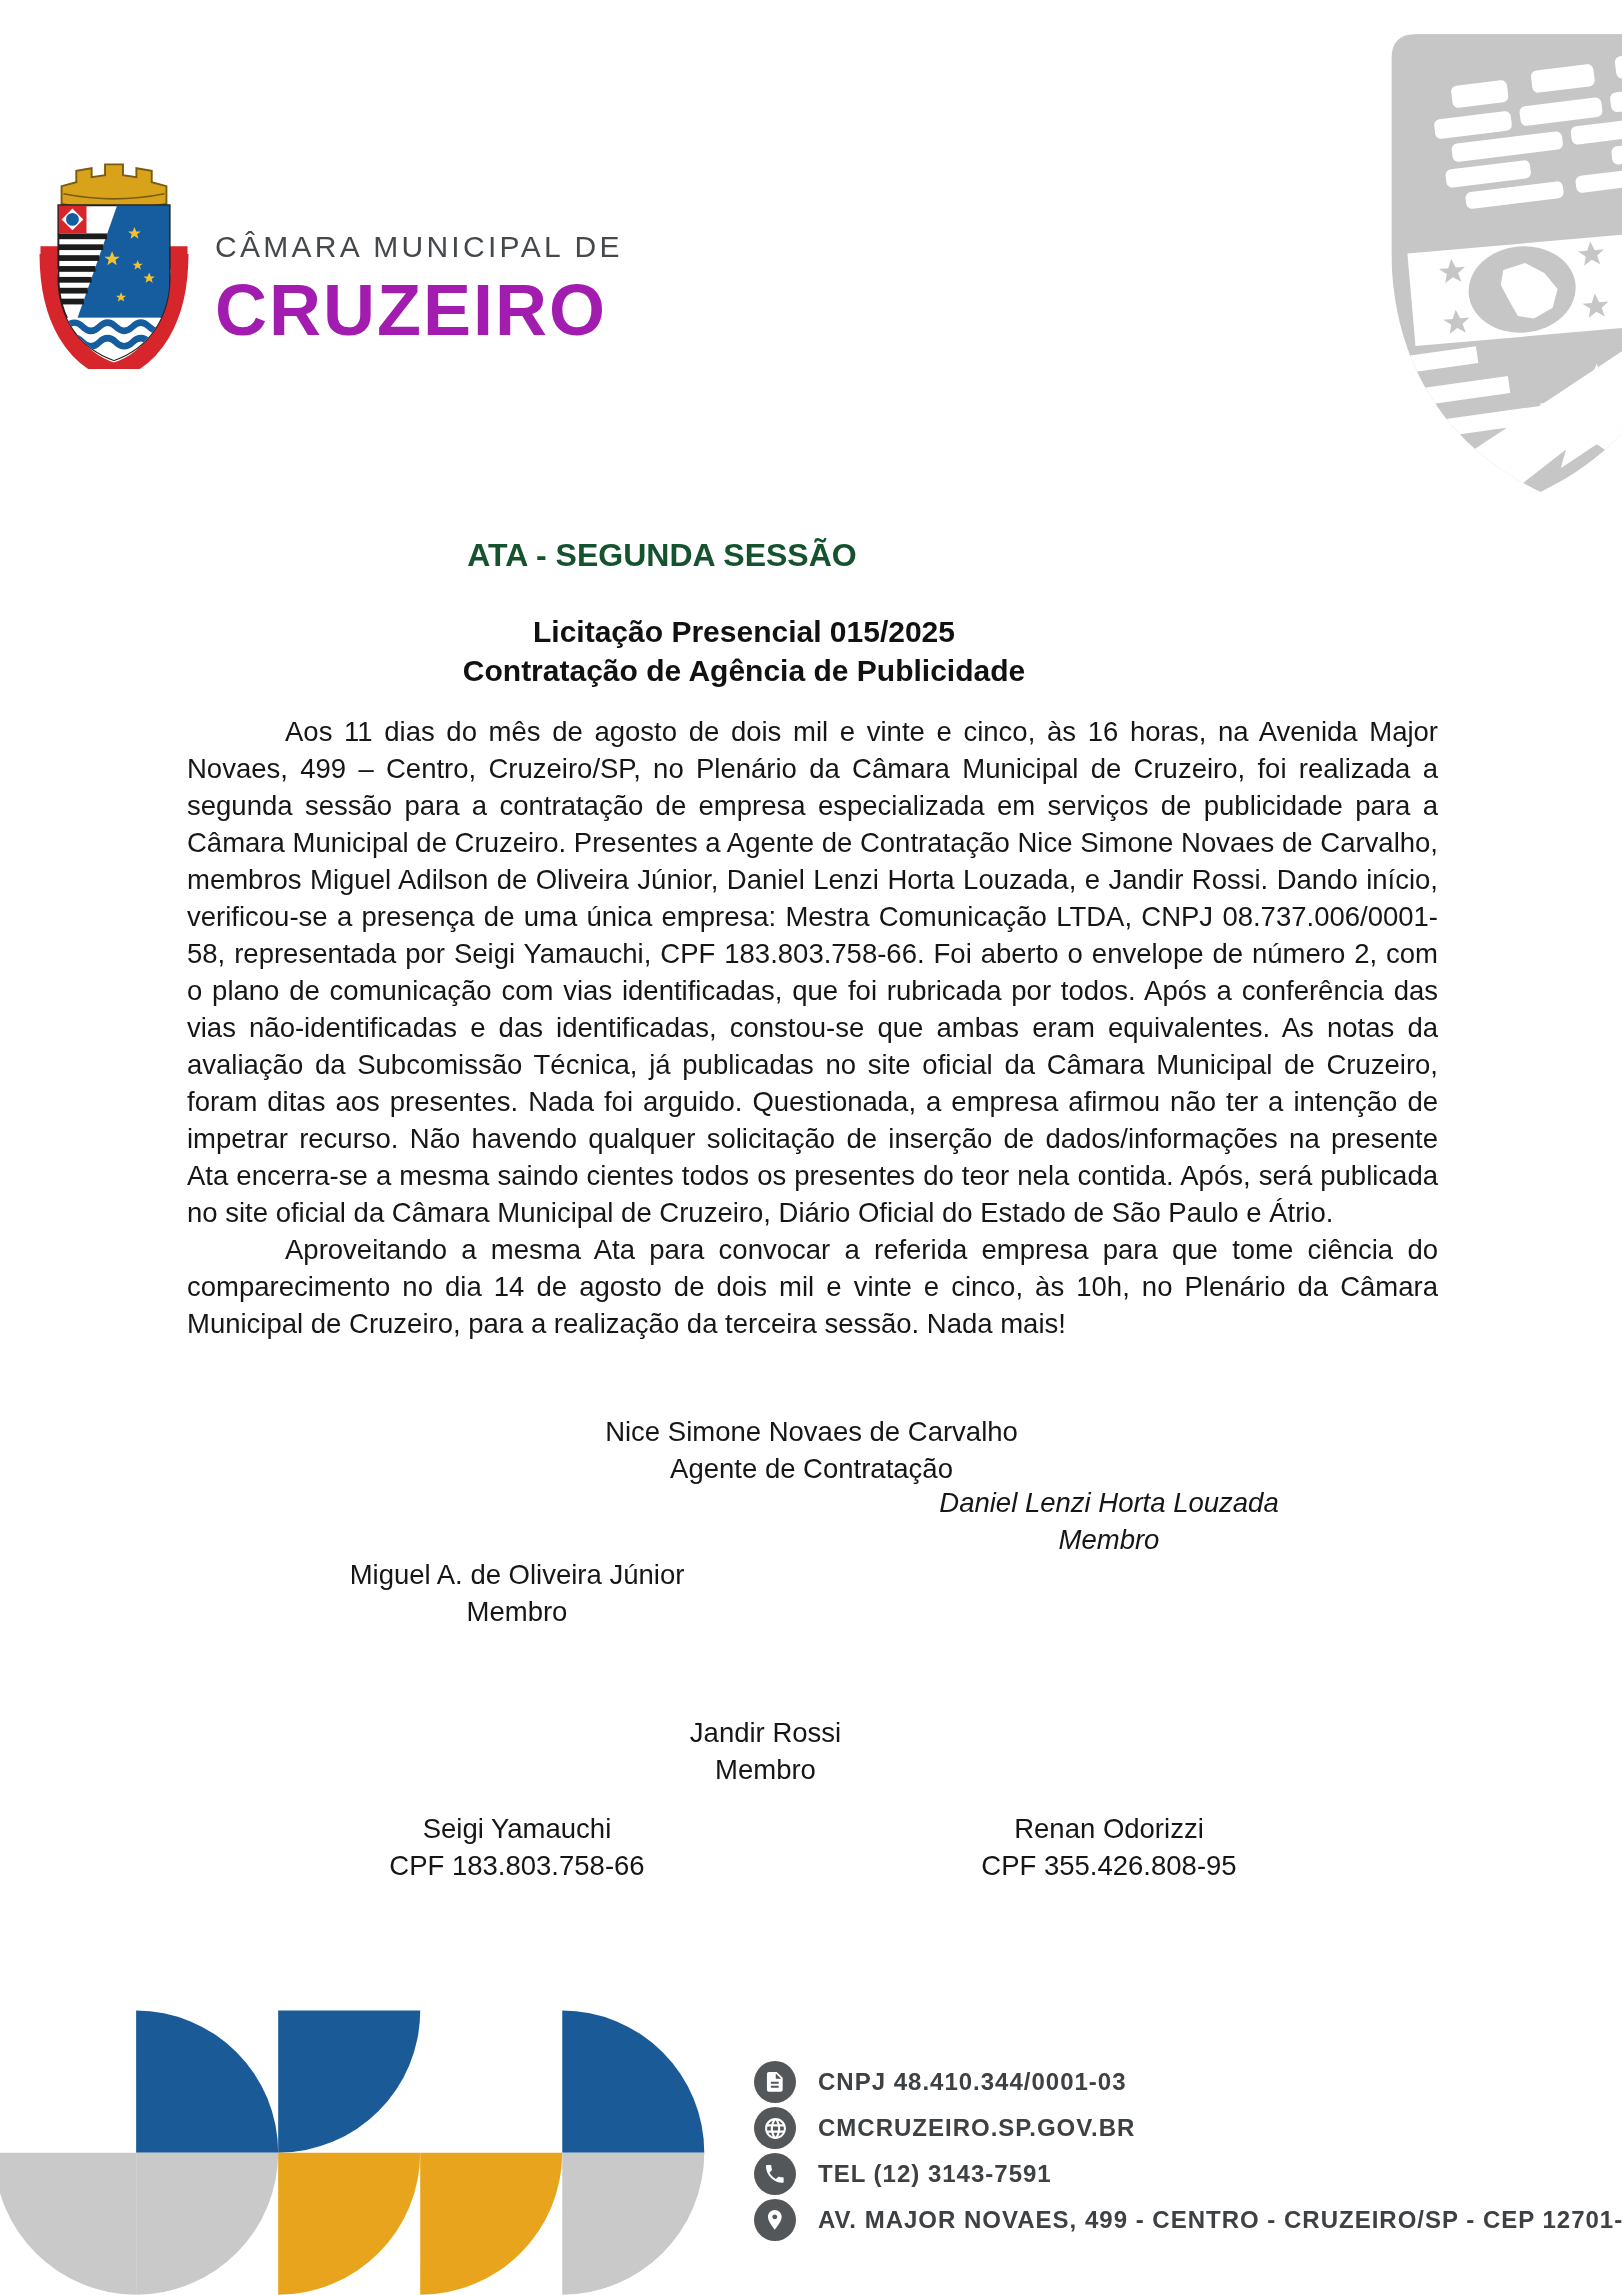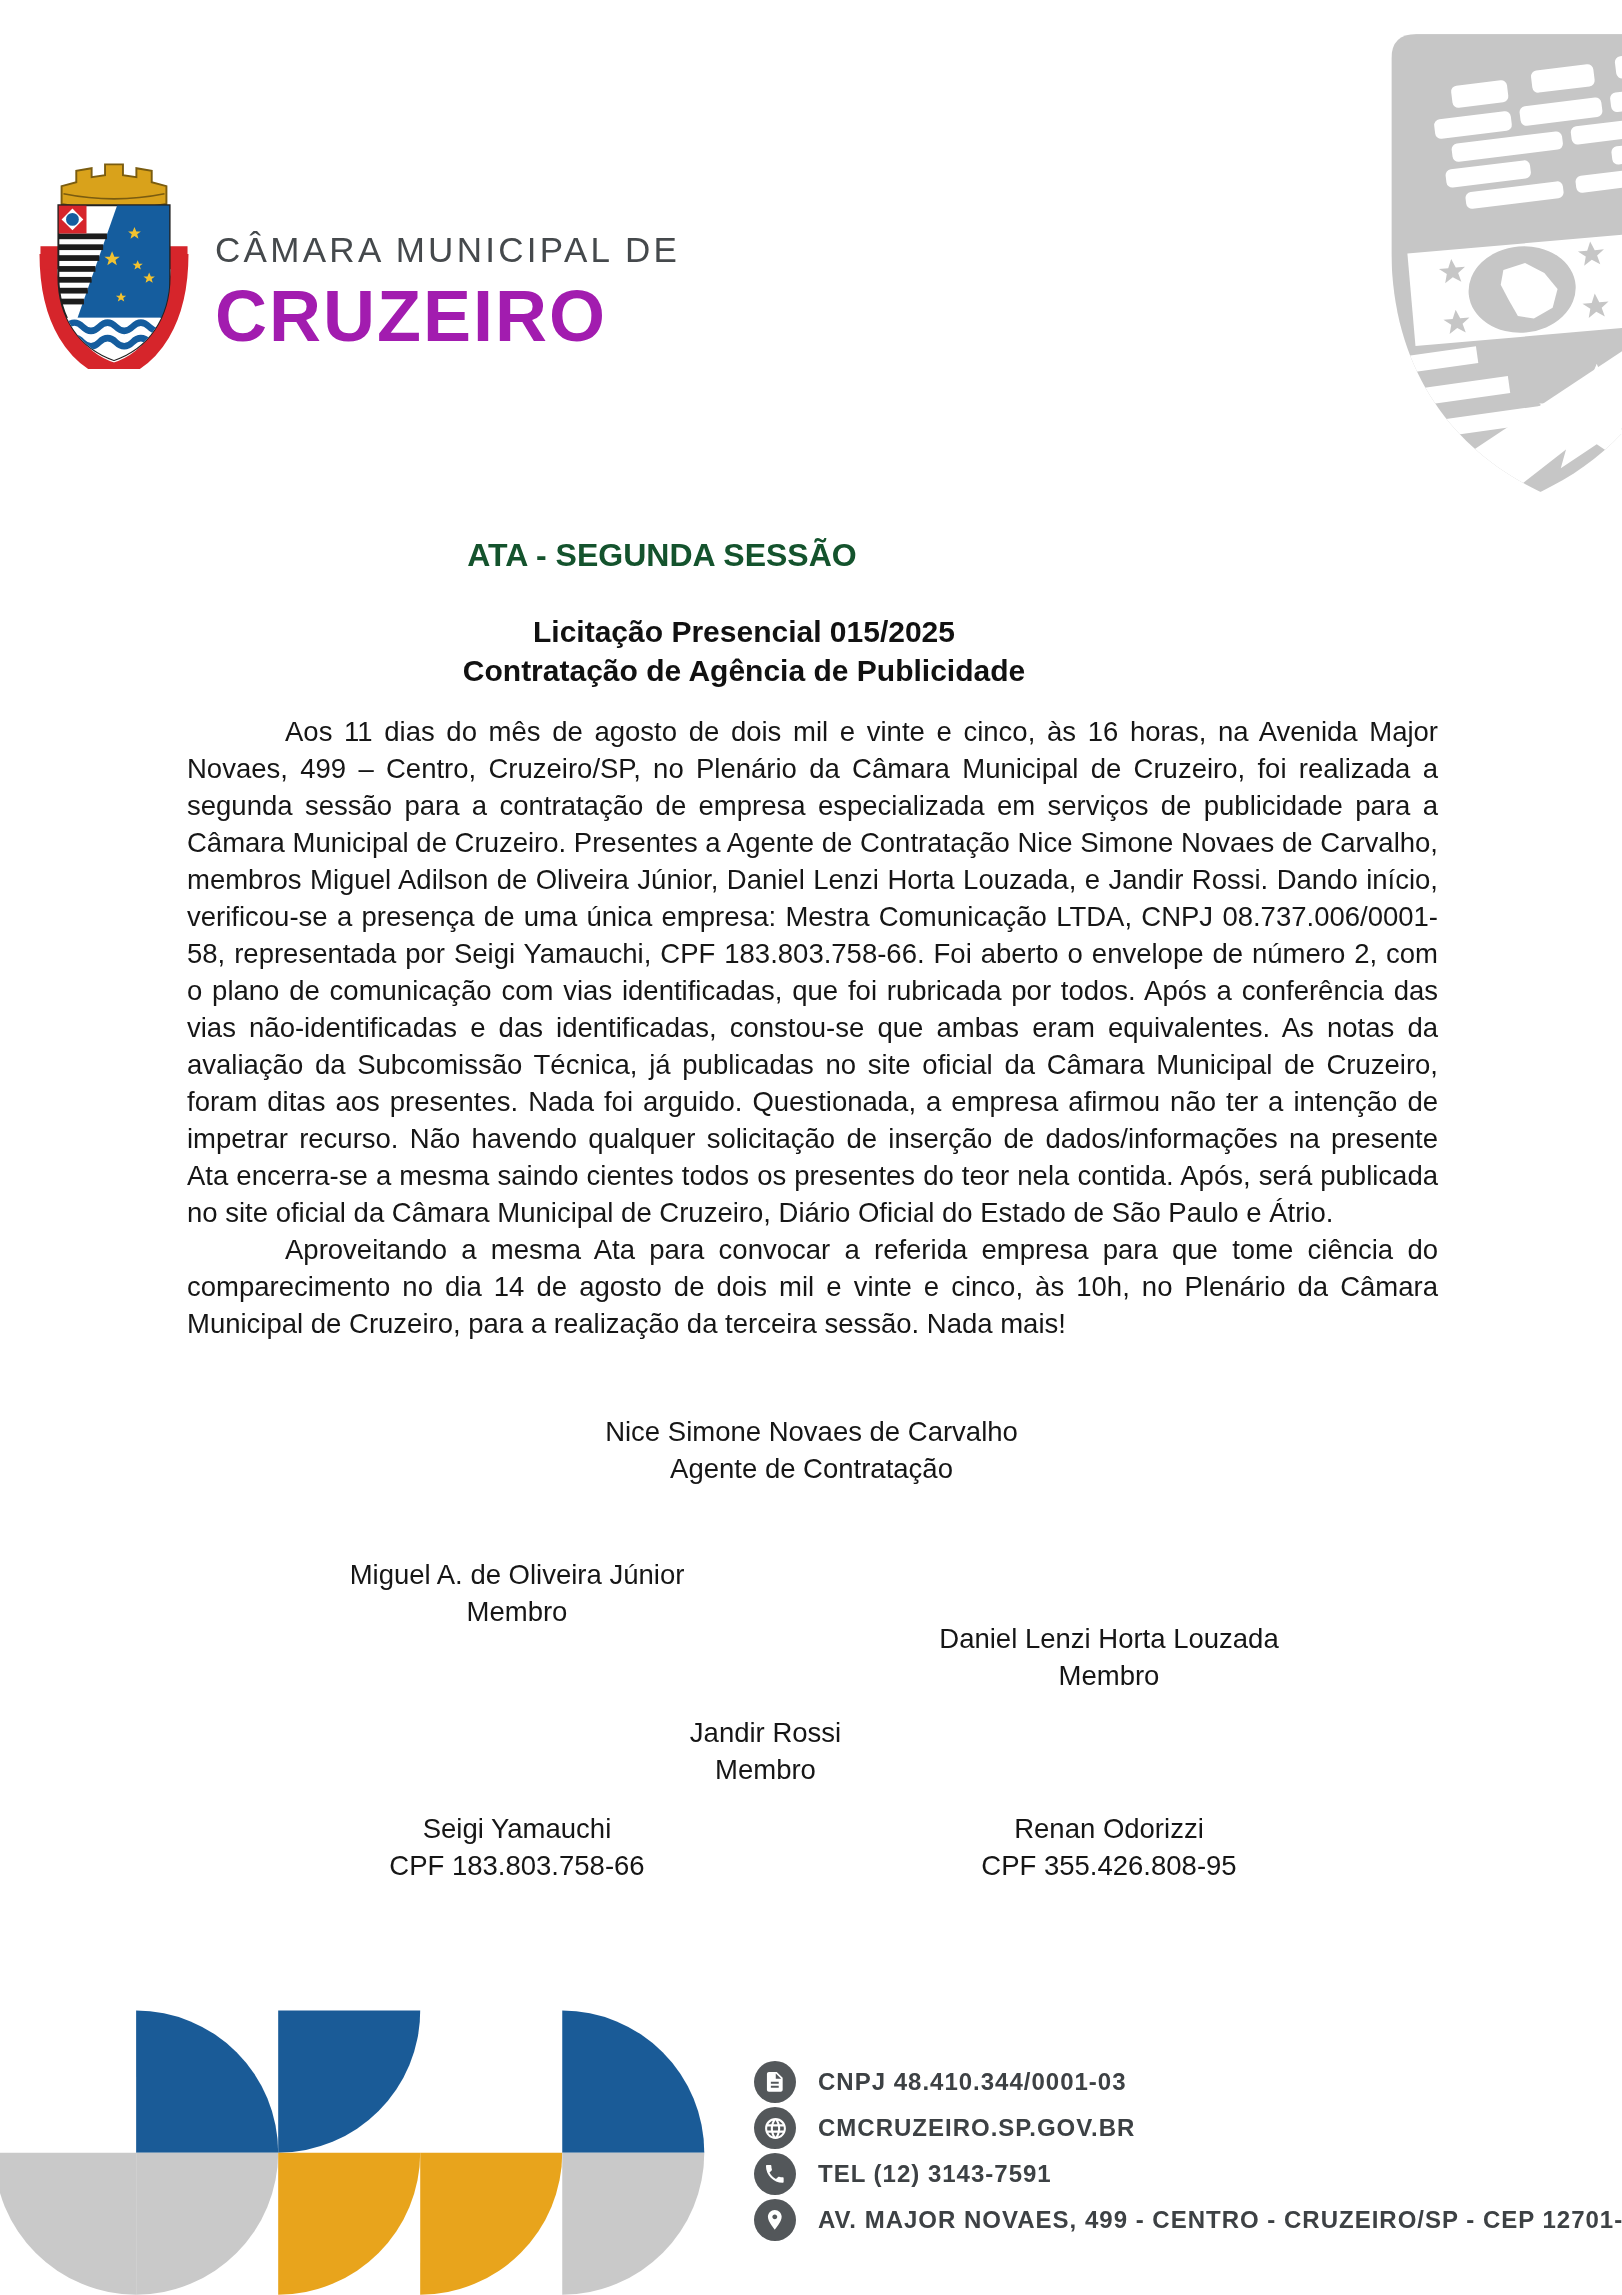--- a/index.html
+++ b/index.html
@@ -2,41 +2,41 @@
 <html style="font-size:10.5px"><head>
 <meta charset="utf-8">
 <style>
   html,body{margin:0;padding:0;background:#9a9a9a;}
   .page{position:relative;width:1623px;height:2295px;background:#ffffff;overflow:hidden;
         font-family:"Liberation Sans",sans-serif;color:#1b1b1b;margin:0 auto;}
 
   
   .crest{position:absolute;left:38px;top:158px;}
   .brand{position:absolute;left:215px;top:230px;}
-  .brand-line1{font-size:35px;letter-spacing:3.3px;color:#45494c;white-space:nowrap;}
+  .brand-line1{font-size:30px;letter-spacing:3.3px;color:#45494c;white-space:nowrap;}
   .brand-line2{font-size:72px;font-weight:700;color:#a21caf;letter-spacing:2px;margin-top:5.2px;white-space:nowrap;}
   .watermark{position:absolute;left:1377px;top:34px;}
 
   
   .doc-title{position:absolute;left:0;top:537px;width:1324px;text-align:center;
              font-size:32px;font-weight:700;color:#14532d;}
   .doc-subtitle{position:absolute;left:0;top:612px;width:1488px;text-align:center;
              font-size:30px;font-weight:700;line-height:39px;color:#111;}
 
   
   .body-text{position:absolute;left:187px;top:713px;width:1251px;
              font-size:27.5px;line-height:37px;text-align:justify;color:#161616;}
   .body-text p{margin:0;text-indent:98px;}
 
   
   .sig{font-size:27.5px;line-height:37px;text-align:center;color:#161616;position:absolute;}
   .sig-nice{left:0;top:1413px;width:1623px;text-align:center;}
   .sig-jandir{left:0;top:1714px;width:1531px;}
   .sig-left1{left:190px;top:1556px;width:654px;}
-  .sig-right1{left:785px;top:1620px;width:648px;}
+  .sig-right1{left:785px;top:1484px;width:648px;font-style:italic;}
   .sig-left2{left:190px;top:1810px;width:654px;}
   .sig-right2{left:785px;top:1810px;width:648px;}
 
   
   .fpattern{position:absolute;left:0;top:2006px;}
   .finfo{position:absolute;left:754px;top:2059px;}
   .finfo-row{display:flex;align-items:center;height:46px;}
   .ficon{width:42px;height:42px;border-radius:50%;background:#53575a;
          display:flex;align-items:center;justify-content:center;margin-right:22px;flex:0 0 auto;}
   .ftext{font-size:24px;font-weight:700;color:#3d4144;letter-spacing:1px;white-space:nowrap;}

